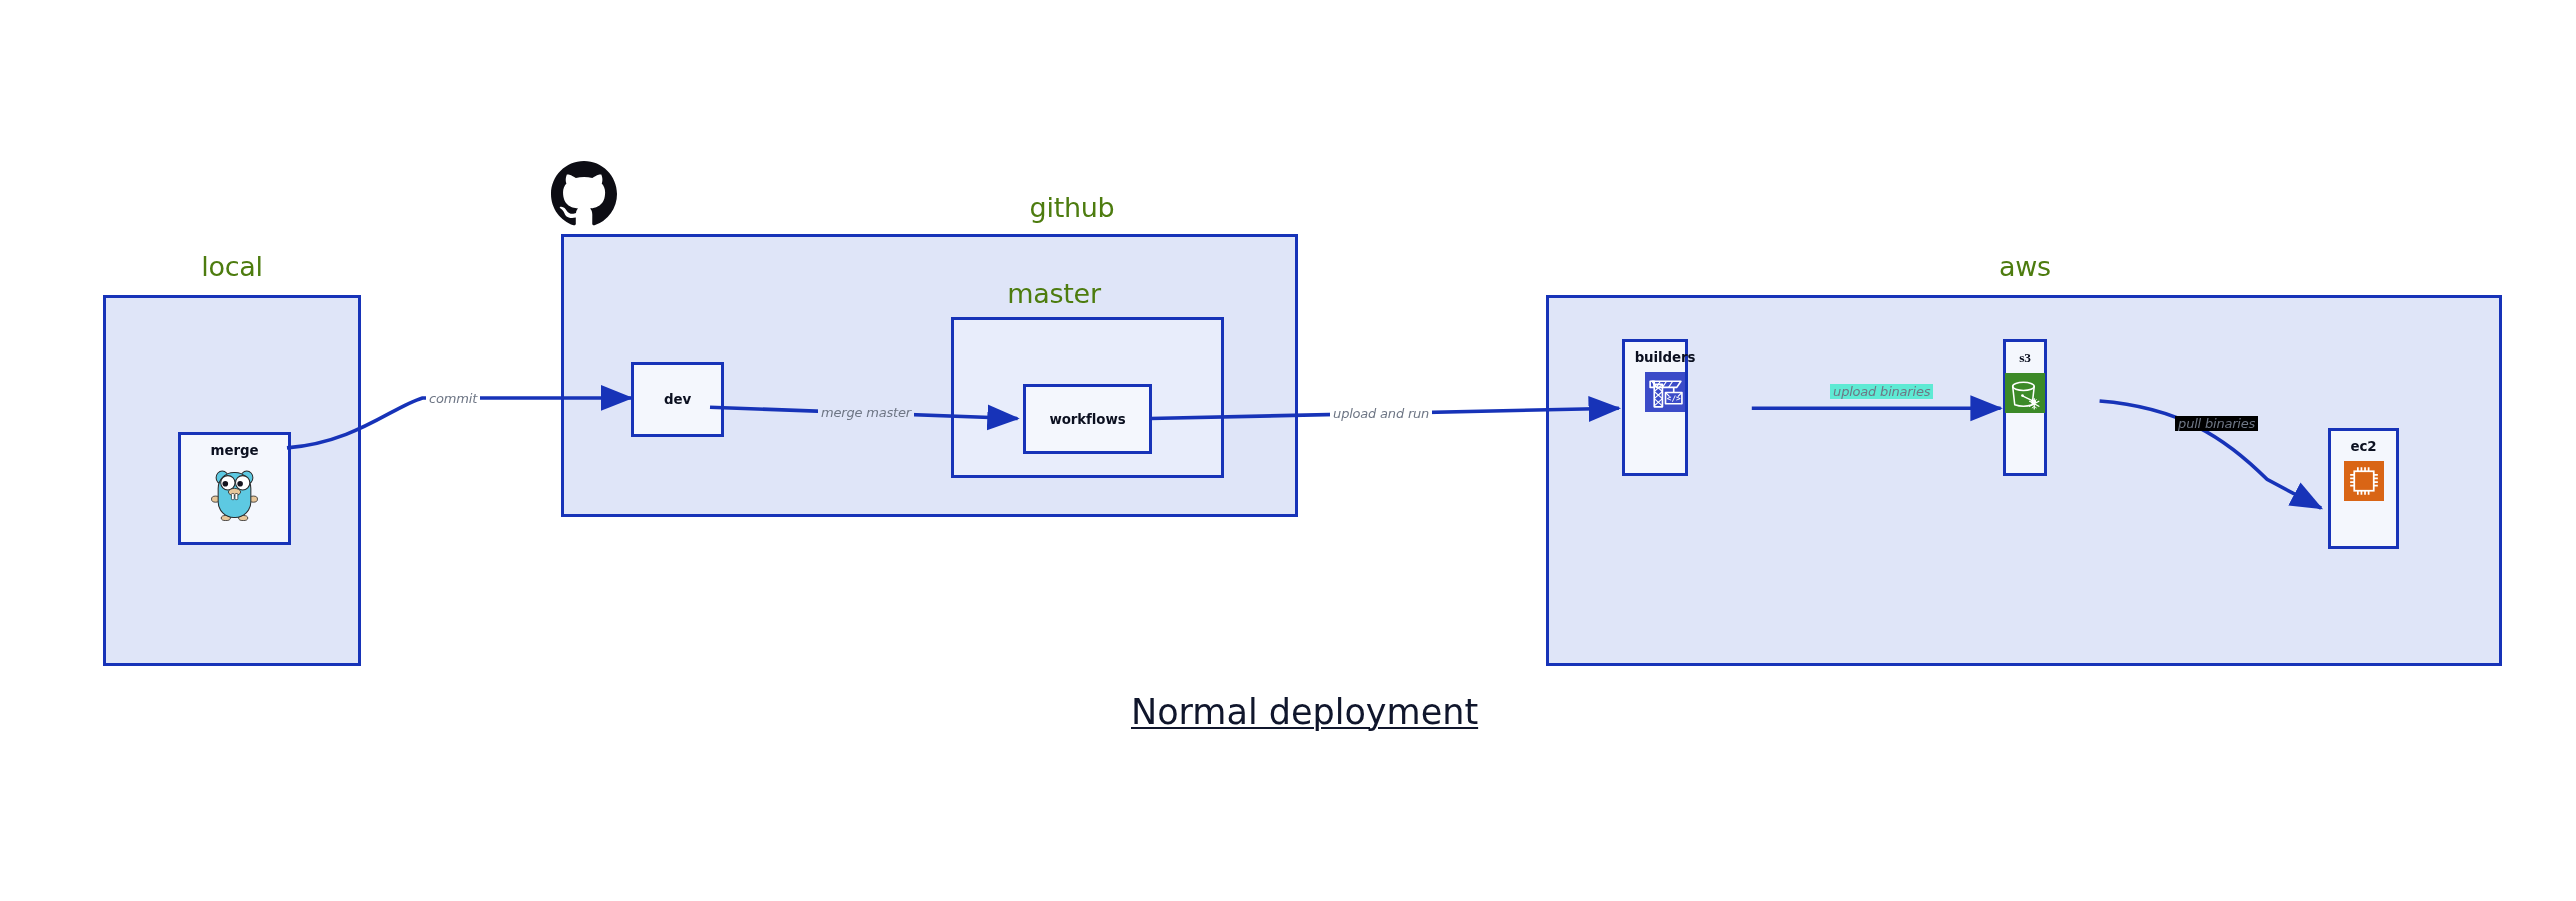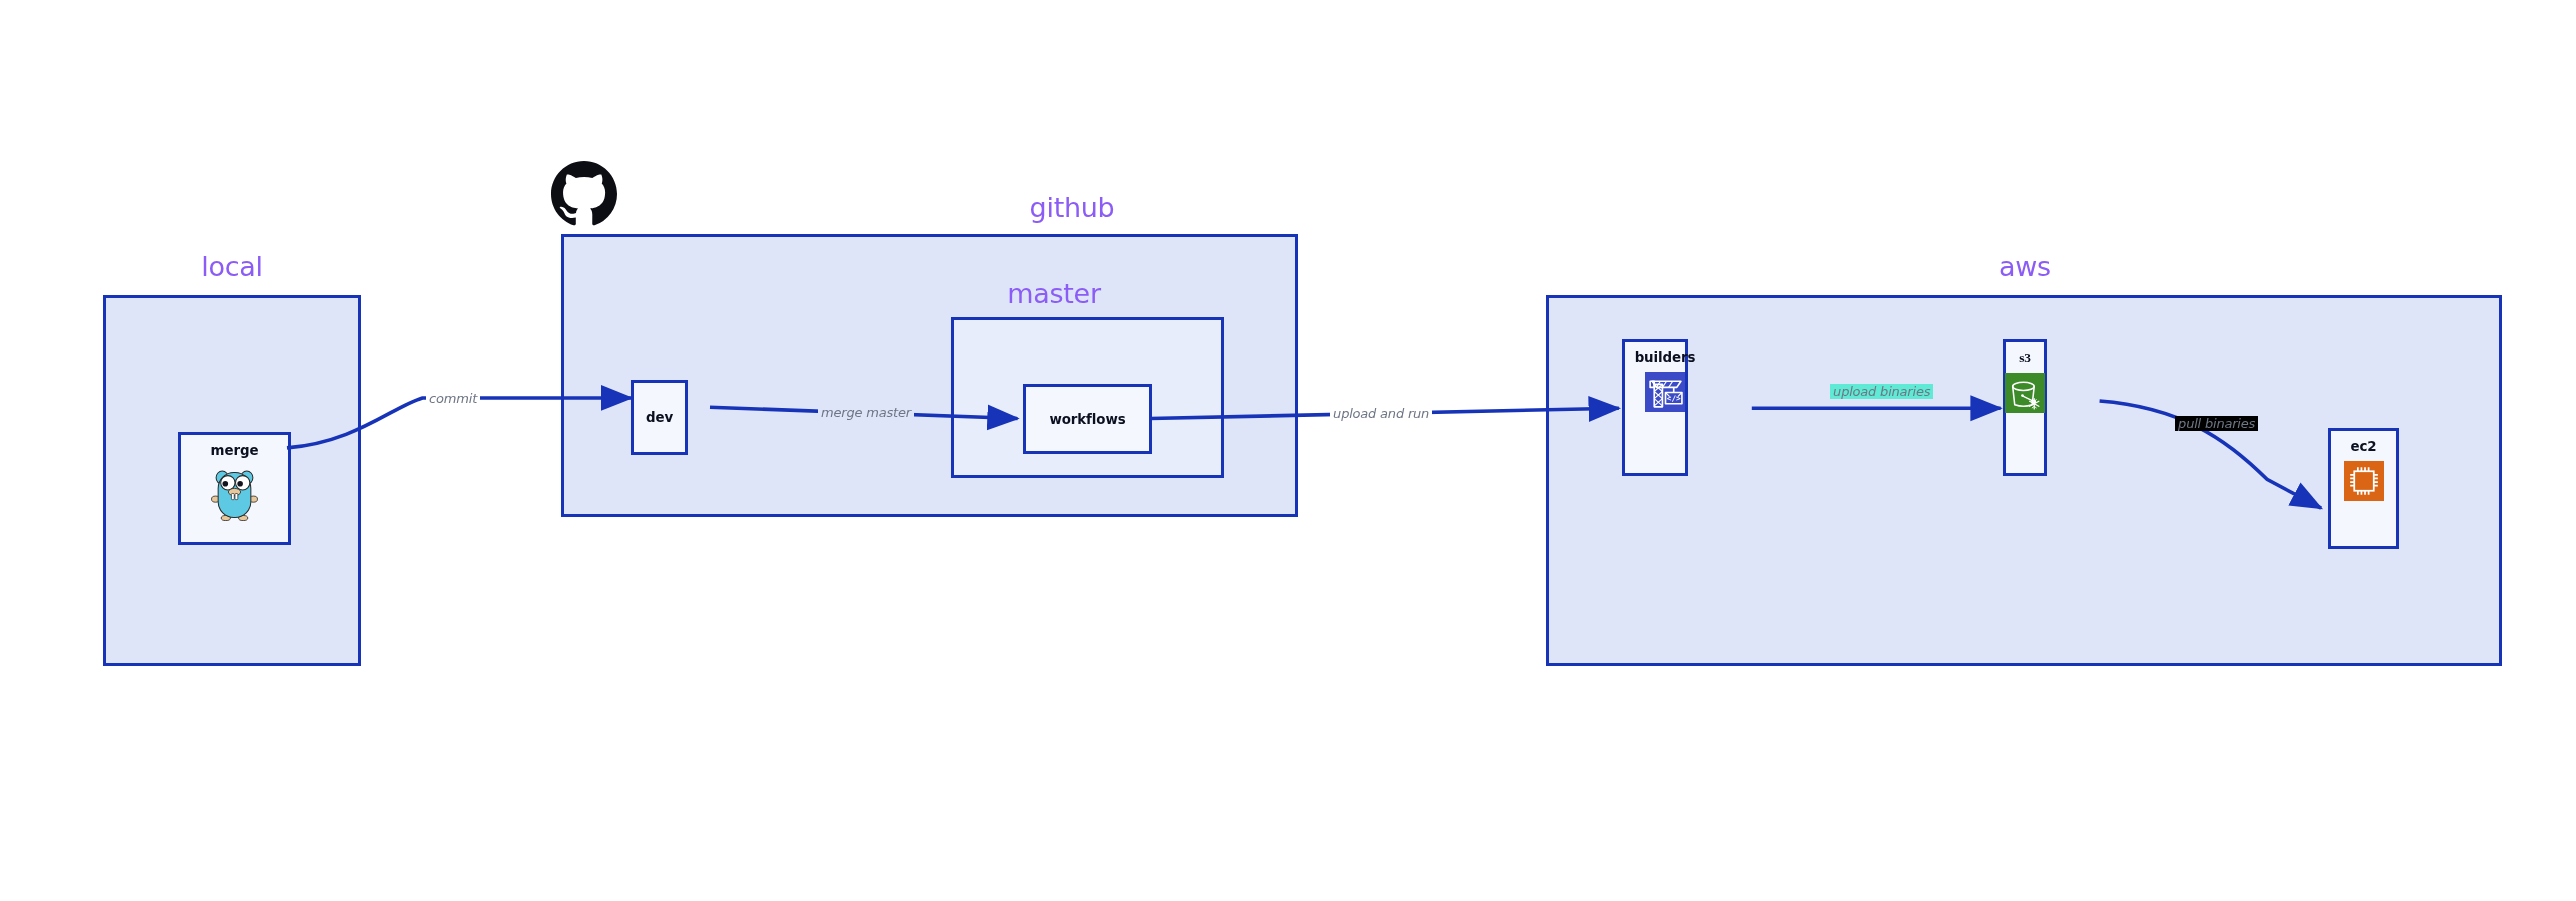--- a/index.html
+++ b/index.html
@@ -28,21 +28,21 @@
     background: #dfe5f8;
     border: 3.6px solid #1733b8;
     box-sizing: border-box;
   }
   .group.level2 {
     background: #e8edfb;
     border-width: 3.1px;
   }
   .group-title {
     position: absolute;
-    color: #8b5cf6;
+    color: #4d7c0f;
     font-size: 27px;
     font-weight: 400;
     letter-spacing: -0.3px;
     white-space: nowrap;
     text-align: center;
   }
 
   
   .node {
     position: absolute;
@@ -170,21 +170,21 @@
                -.08-.2-.36-1.02.08-2.12 0 0 .67-.21 2.2.82.64-.18 1.32-.27 2-.27s1.36.09 2 .27
                c1.53-1.04 2.2-.82 2.2-.82.44 1.1.16 1.92.08 2.12.51.56.82 1.27.82 2.15
                0 3.07-1.87 3.75-3.65 3.95.29.25.54.73.54 1.48 0 1.07-.01 1.93-.01 2.2
                0 .21.15.46.55.38A8.01 8.01 0 0 0 16 8c0-4.42-3.58-8-8-8z"></path>
     </svg>
   </span>
 
   <div class="group-title" style="left:943px; top:192px; width:258px;">github</div>
   <div class="group" style="left:561px; top:234px; width:737px; height:283px;"></div>
 
-  <div class="node" style="left:631px; top:380px; width:57px; height:75px;">
+  <div class="node" style="left:631px; top:362px; width:93px; height:75px;">
     <div class="node-label only">dev</div>
   </div>
 
   <div class="group-title" style="left:925px; top:278px; width:258px;">master</div>
   <div class="group level2" style="left:951px; top:317px; width:273px; height:161px;"></div>
 
   <div class="node" style="left:1023px; top:384px; width:129px; height:70px;">
     <div class="node-label only">workflows</div>
   </div>
 
@@ -255,15 +255,16 @@
   <div class="edge-label" style="left:426px; top:391px; background:#ffffff; padding:0 3.1px;">commit</div>
 
   <div class="edge-label" style="left:818px; top:405px; background:#dfe5f8; padding:0 3.1px;">merge master</div>
 
   <div class="edge-label" style="left:1330px; top:406px; background:#ffffff; padding:0 3.1px;">upload and run</div>
 
   <div class="edge-label" style="left:1830px; top:384px; background:#5eead4; padding:0 3.1px;font-style:italic;">upload binaries</div>
 
   <div class="edge-label" style="left:2175px; top:405px; background:#000000; padding:0 3.1px;margin-top:11px;">pull binaries</div>
 
+  <div class="diagram-title" style="left:1131px; top:692px;">Normal deployment</div>
 
 </div>
 
 
 </body></html>

